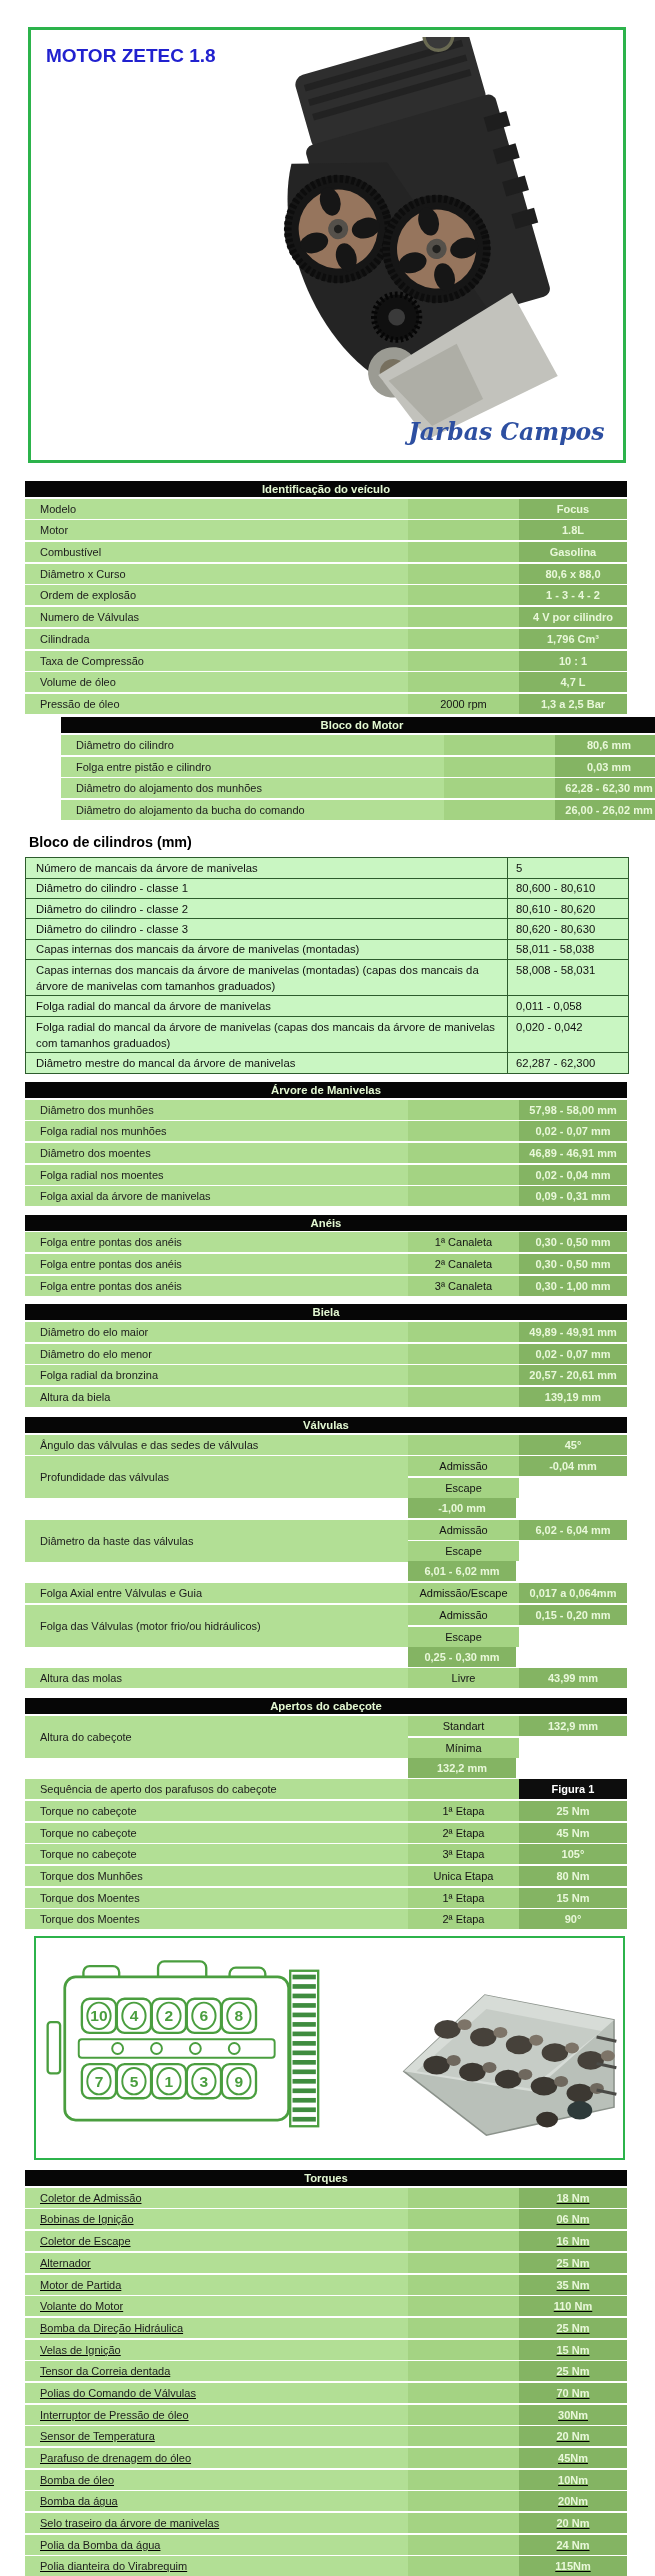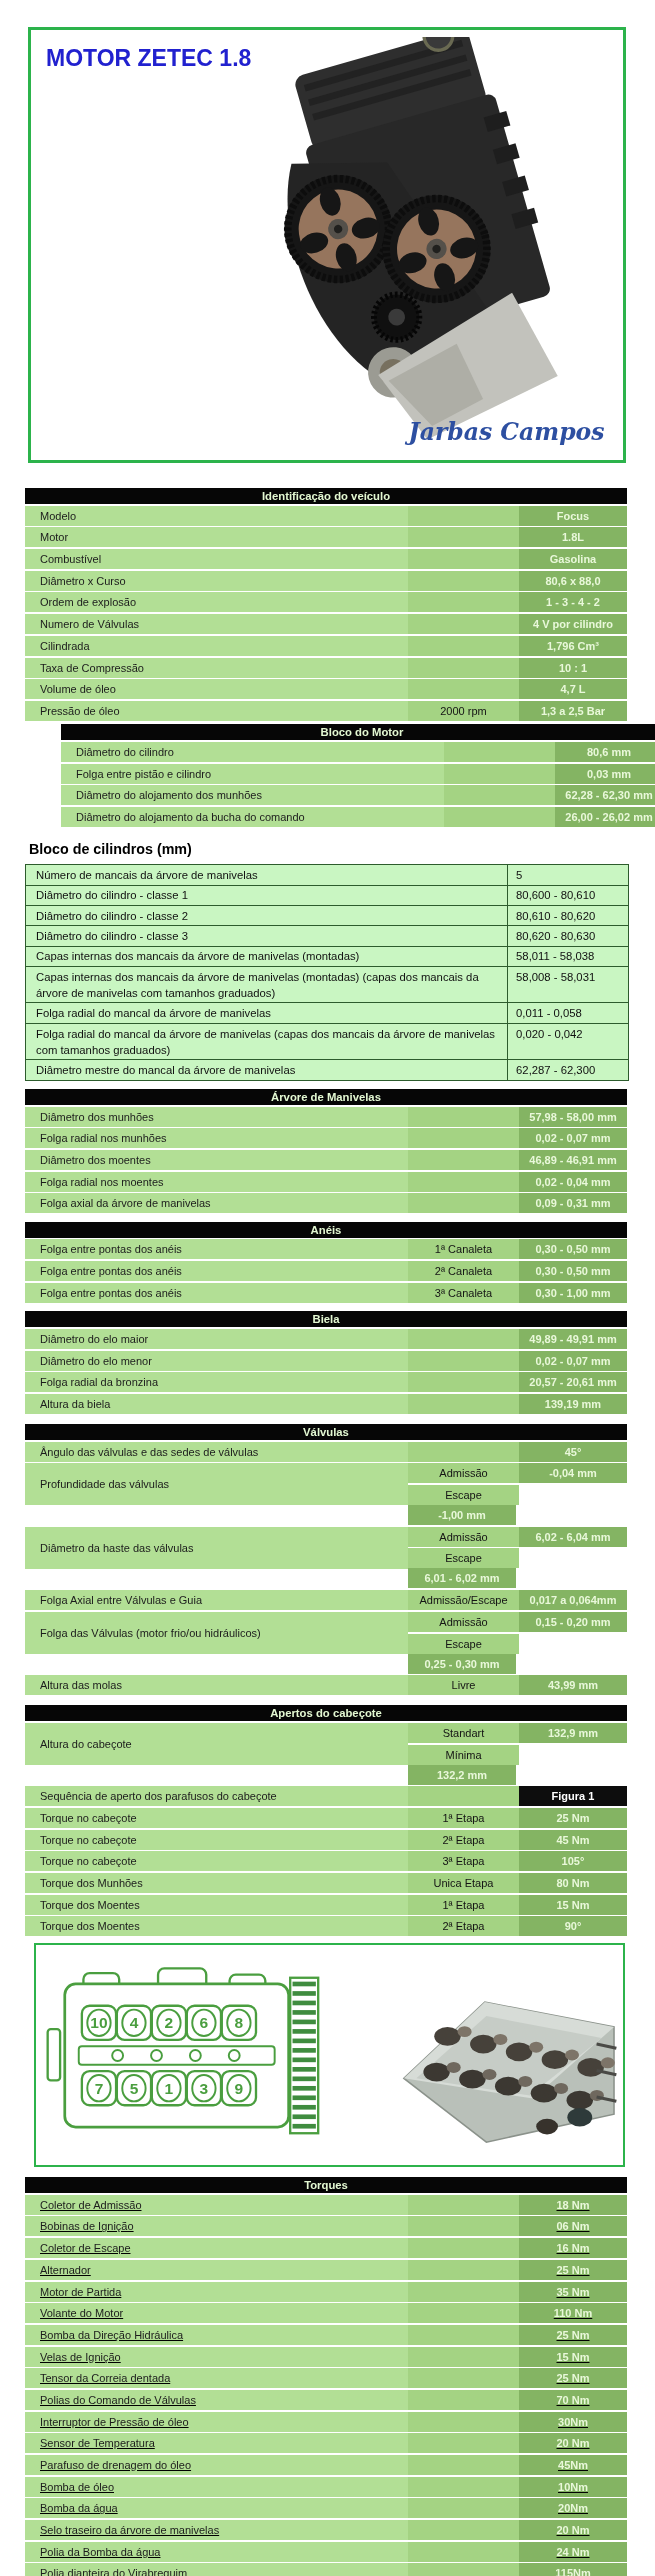--- a/index.html
+++ b/index.html
@@ -1,20 +1,20 @@
 <!DOCTYPE html>
 <html style="font-size:13.5px"><head>
 <meta charset="utf-8">
 <style>
   html,body{margin:0;padding:0;background:#ffffff;}
   body{width:656px;height:2576px;overflow:hidden;font-family:"Liberation Sans",sans-serif;position:relative;}
 
   
   .hero{position:relative;margin:27px 0 0 28px;width:592px;height:430px;border:3.4px solid #2cb34b;background:#ffffff;}
-  .hero-title{position:absolute;top:15px;left:15px;font-size:23px;font-weight:bold;color:#2121cf;letter-spacing:0px;}
+  .hero-title{position:absolute;top:15px;left:15px;font-size:19px;font-weight:bold;color:#2121cf;letter-spacing:0px;}
   .hero-sign{position:absolute;right:18.5px;bottom:14px;font-family:"DejaVu Serif",serif;font-style:italic;font-weight:bold;font-size:23.5px;color:#2d4fa1;}
   .hero-art{position:absolute;top:6.7px;right:46px;}
 
   
   .spec{margin-left:25px;width:602px;}
   .banner{height:16px;background:#060606;color:#e3f8d2;font-size:11.3px;font-weight:bold;
           display:flex;align-items:center;justify-content:center;}
   .row{display:flex;margin-top:1.7px;}
   .cell{height:20px;display:flex;align-items:center;}
   .c-label{width:383px;background:#b2df95;color:#1c1c1c;font-size:11px;padding-left:0;}
@@ -102,21 +102,21 @@
 
       <path d="M150,390 L330,340 L355,450 L185,480 Z" fill="#c2c2bc"></path>
       <path d="M160,400 L250,380 L262,452 L195,466 Z" fill="#aeaea6"></path>
     </g>
   </svg>
 
   <div class="hero-sign">Jarbas Campos</div>
 </div>
 
 <div id="content">
-    <div class="spec" style="margin-top: 25px; border-radius: 18px;">
+    <div class="spec" style="margin-top: 18px; border-radius: 18px;">
       <div class="banner">
         <span>Identificação do veículo</span>
       </div>
       <div class="row">
         <div class="cell c-label">
           <span>Modelo</span>
         </div>
         <div class="cell c-mid"></div>
         <div class="cell c-val">
           <span>Focus</span>

